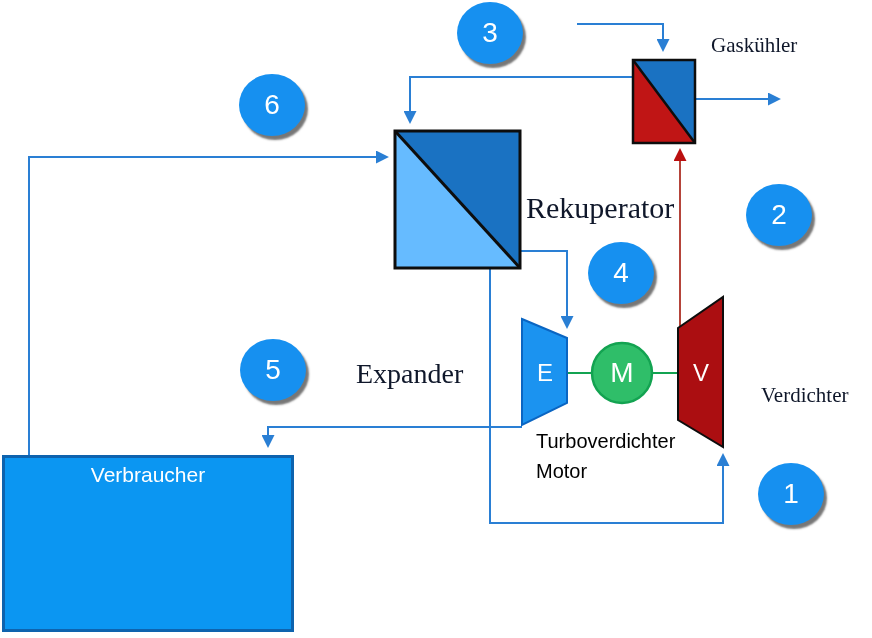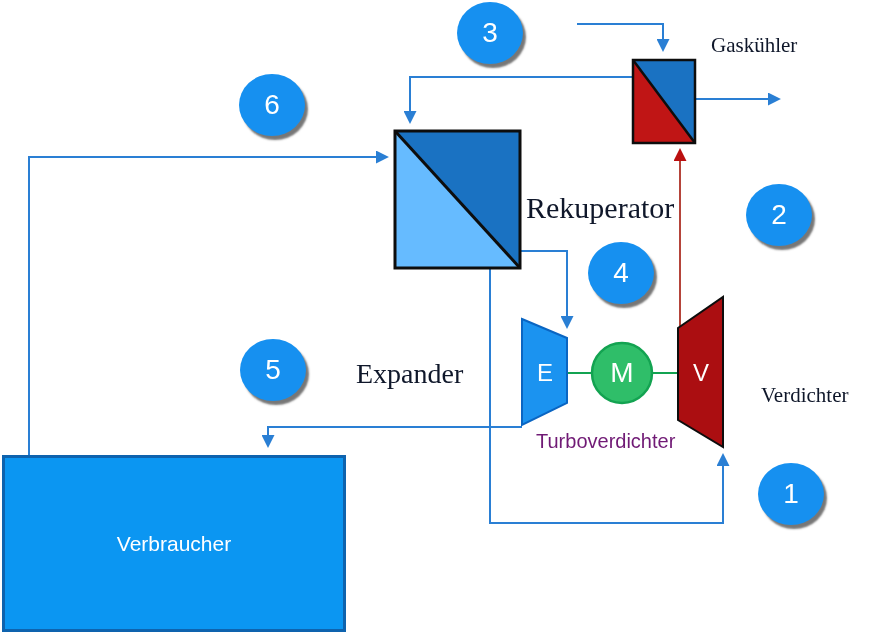--- a/index.html
+++ b/index.html
@@ -16,21 +16,21 @@
     color:#0f172a;
     white-space:nowrap;
     font-family:Liberation Serif, serif;
   }
   .lbl-gascooler{left:711px;top:33px;font-size:21px;}
   .lbl-rekuperator{left:526px;top:191px;font-size:30px;}
   .lbl-expander{left:356px;top:358px;font-size:28px;}
   .lbl-verdichter{left:761px;top:357px;font-size:21px;margin-top:26px;}
   .turbo-block{
     position:absolute;left:536px;top:426px;
-    font-size:20px;line-height:30px;color:#701a75;
+    font-size:20px;line-height:30px;color:#000000;
   }
   .turbo-block .ws{word-spacing:7px;}
   .marker{
     position:absolute;
     width:66px;height:62px;
     border-radius:50%;
     background:#1690f0;
     box-shadow:3px 4px 2px rgba(85,85,85,0.8);
     color:#ffffff;
     font-size:28px;
@@ -46,28 +46,28 @@
     position:absolute;
     color:#ffffff;
     text-align:center;
     font-size:24px;
   }
   .letter-e{left:523px;top:359px;width:44px;}
   .letter-m{left:592px;top:357px;width:60px;font-size:28px;}
   .letter-v{left:679px;top:359px;width:44px;}
   .consumer{
     position:absolute;left:2px;top:455px;
-    width:344px;height:177px;
+    width:292px;height:177px;
     background:#0b96f2;
     border:3px solid #0e63ae;
     box-sizing:border-box;
     color:#ffffff;
     font-size:21px;line-height:34px;
     text-align:center;
-    display:flex;flex-direction:column;justify-content:center;
+    display:flex;flex-direction:row;justify-content:center;
   }
 </style>
 </head>
 <body>
 
 <div class="canvas">
 
   <svg width="872" height="638" viewBox="0 0 872 638">
     <defs>
       <marker id="arrB" viewBox="0 0 10 10" refX="8.5" refY="5" markerWidth="6.5" markerHeight="6.5" orient="auto-start-reverse">
@@ -110,20 +110,21 @@
     <circle cx="622" cy="373" r="30" fill="#2fbe69" stroke="#13a351" stroke-width="2.5"></circle>
   </svg>
 
   <div class="lbl lbl-gascooler">Gaskühler</div>
   <div class="lbl lbl-rekuperator">Rekuperator</div>
   <div class="lbl lbl-expander">Expander</div>
   <div class="lbl lbl-verdichter">Verdichter</div>
 
   <div class="turbo-block">
     <div>Turboverdichter</div>
+    <div>Motor</div>
   </div>
 
   <div class="unit-letter letter-e">E</div>
   <div class="unit-letter letter-m">M</div>
   <div class="unit-letter letter-v">V</div>
 
   <div class="consumer">
     <div>Verbraucher</div>
   </div>
 

